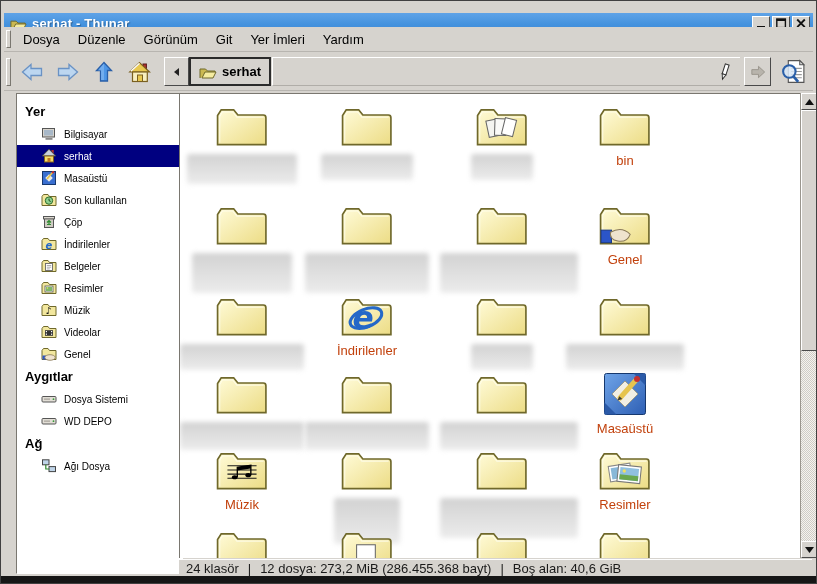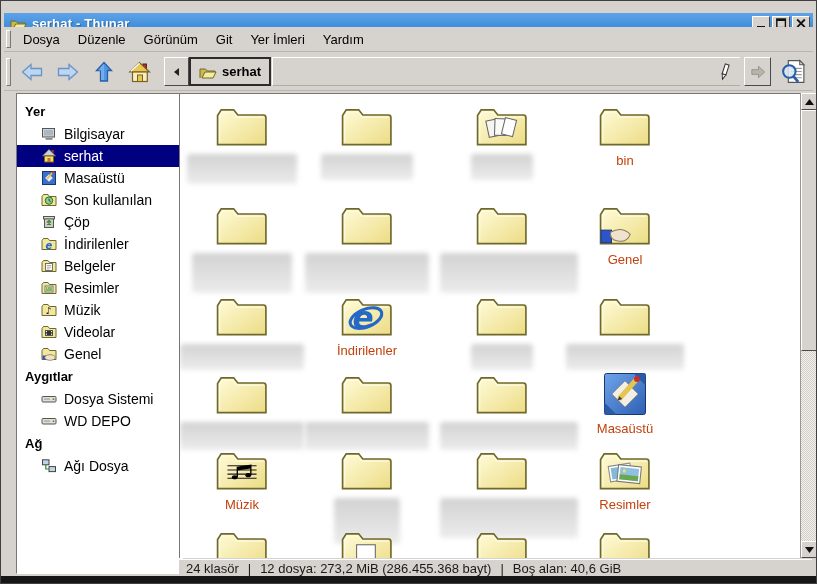--- a/index.html
+++ b/index.html
@@ -49,21 +49,21 @@
   .graybtn { width:27px; height:29px; margin-left:4px; display:flex; align-items:center; justify-content:center; }
   .searchbtn { width:34px; height:30px; margin:0 3px 0 5px; display:flex; align-items:center; justify-content:center; }
 
   
   .sidebar { position:absolute; left:7px; top:92px; width:167px; height:481px; background:#fff;
              border-top:1px solid #7a7770; border-left:1px solid #7a7770;
              border-right:1px solid #fff; border-bottom:1px solid #fff;
              overflow:hidden; padding-top:6px;margin-left:8px; }
   .side-header { font-weight:bold; padding:4px 0 4px 8px; font-size:13px; }
   .side-item { display:flex; align-items:center; gap:7px; height:22px; padding-left:24px; cursor:default; }
-  .side-item .lbl { font-size:14px; white-space:nowrap; }
+  .side-item .lbl { font-size:10px; white-space:nowrap; }
   .side-item.selected { background:#000080; }
   .side-item.selected .lbl { color:#fff; }
 
   
   .view { position:absolute; left:178px; top:92px; width:621px; height:465px; background:#fff;
           border-top:1px solid #7a7770; border-left:1px solid #7a7770; overflow:hidden; }
   .cell { position:absolute; width:124px; text-align:center; }
   .cell .fico { display:block; margin:0 auto; }
   .cell .flabel { margin-top:5px; font-size:13px; color:#c2410c; }
   .blur { margin:6px auto 0; background:linear-gradient(180deg,#d2d2d2,#ececec);

